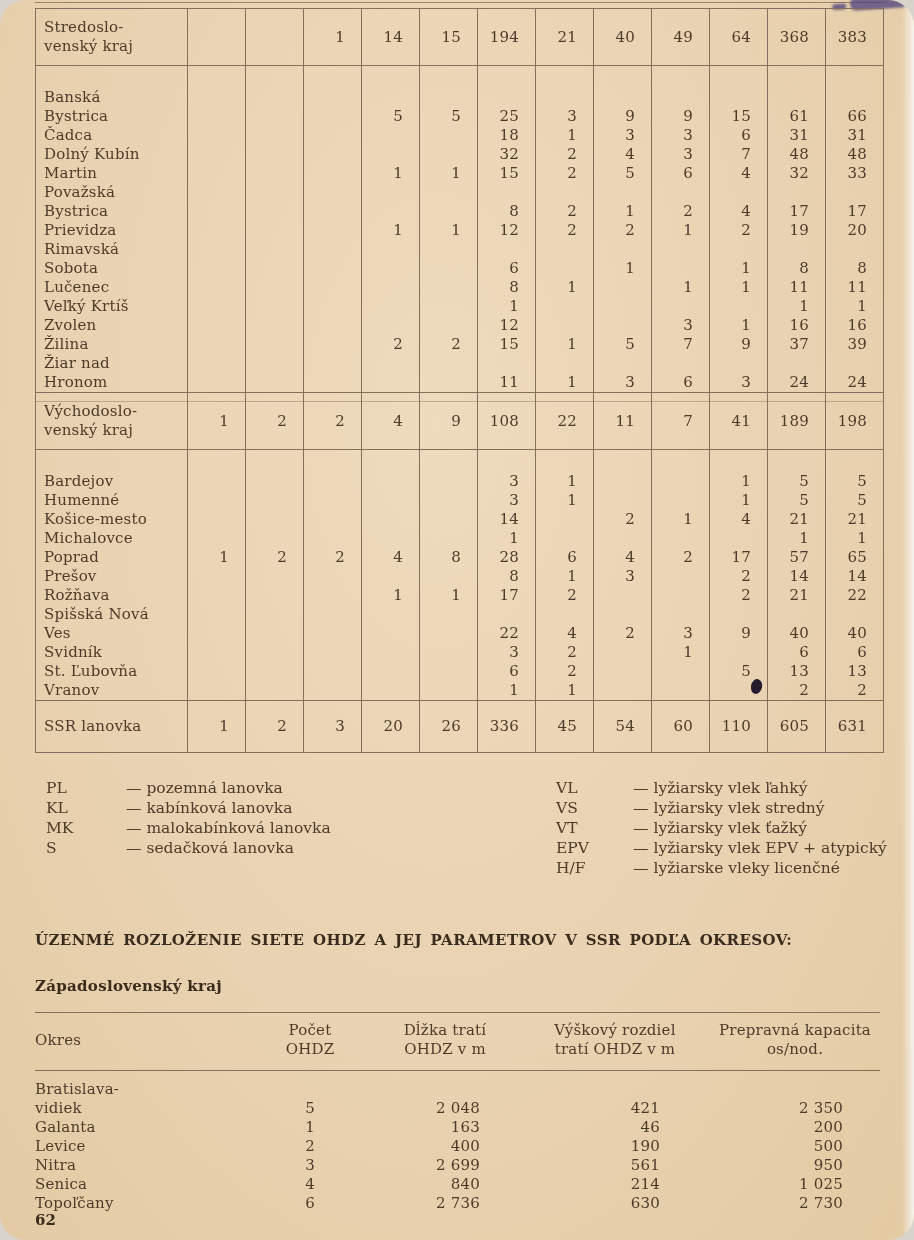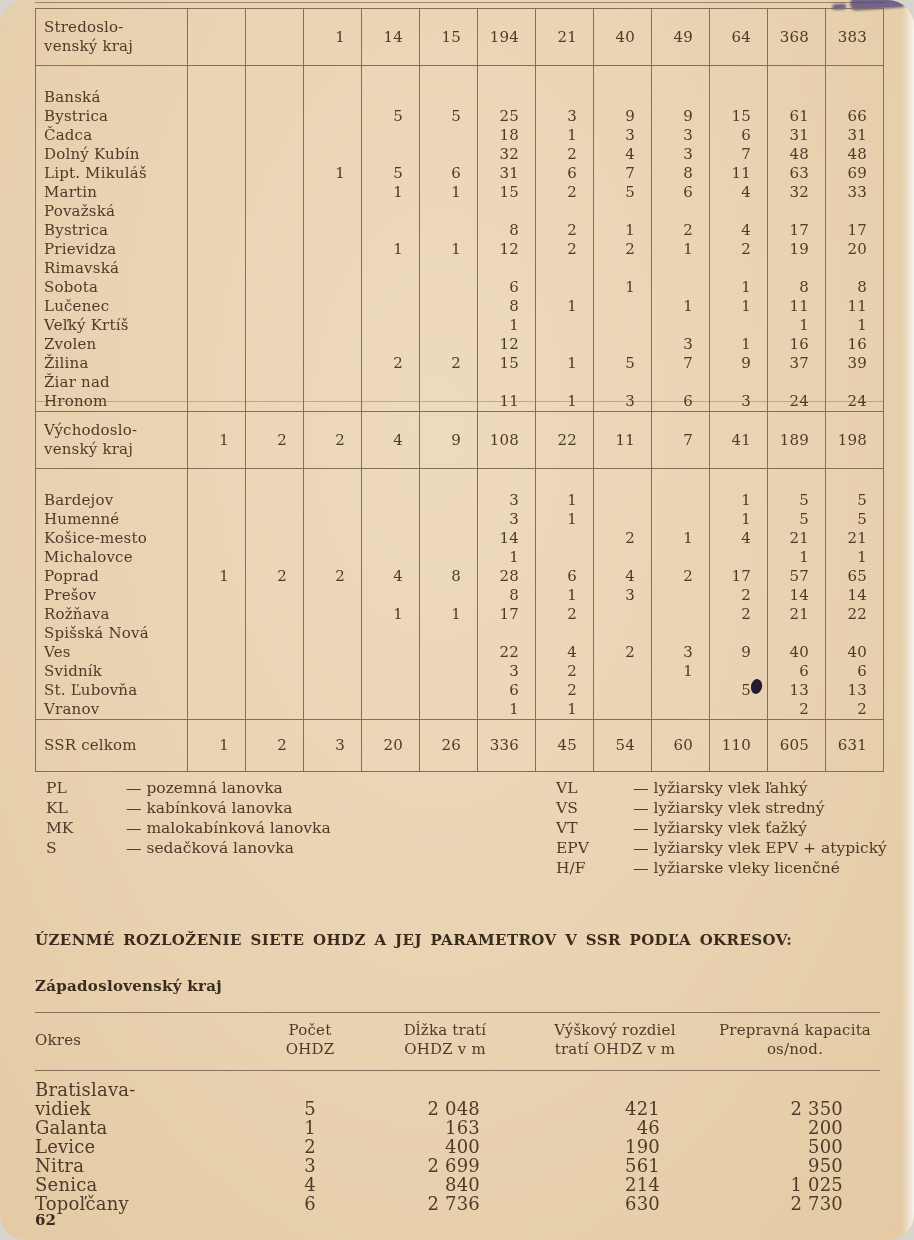--- a/index.html
+++ b/index.html
@@ -74,21 +74,21 @@
     border-top:1px solid #84705a;
   }
   .t2 th{
     font-weight:normal;font-size:15px;line-height:19px;
     padding:8px 0 11px 0;border-bottom:1px solid #84705a;
     white-space:pre-line;text-align:center;vertical-align:middle;
     letter-spacing:.2px;
   }
   .t2 th:first-child{text-align:left;}
   .t2 td{
-    font-size:18px;line-height:19px;padding:0;
+    font-size:15px;line-height:19px;padding:0;
     vertical-align:bottom;white-space:pre-line;letter-spacing:.2px;
   }
   .t2 tbody tr:first-child td{padding-top:9px;}
   .t2 td:nth-child(1){text-align:left;}
   .t2 td:nth-child(2){text-align:center;}
   .t2 td:nth-child(3){text-align:right;padding-right:40px;}
   .t2 td:nth-child(4){text-align:right;padding-right:50px;}
   .t2 td:nth-child(5){text-align:right;padding-right:37px;}
 
   .pagenum{position:absolute;left:35px;top:1211px;font-weight:bold;font-size:15px;color:#3a2c1d;}
@@ -190,35 +190,20 @@
           <td class="num"></td>
           <td class="num">32</td>
           <td class="num">2</td>
           <td class="num">4</td>
           <td class="num">3</td>
           <td class="num">7</td>
           <td class="num">48</td>
           <td class="num">48</td>
         </tr>
         <tr class="d">
-          <td class="name">Lipt. Mikuláš</td>
-          <td class="num"></td>
-          <td class="num"></td>
-          <td class="num">1</td>
-          <td class="num">5</td>
-          <td class="num">6</td>
-          <td class="num">31</td>
-          <td class="num">6</td>
-          <td class="num">7</td>
-          <td class="num">8</td>
-          <td class="num">11</td>
-          <td class="num">63</td>
-          <td class="num">69</td>
-        </tr>
-        <tr class="d">
           <td class="name">Martin</td>
           <td class="num"></td>
           <td class="num"></td>
           <td class="num"></td>
           <td class="num">1</td>
           <td class="num">1</td>
           <td class="num">15</td>
           <td class="num">2</td>
           <td class="num">5</td>
           <td class="num">6</td>
@@ -581,21 +566,21 @@
           <td class="num"></td>
           <td class="num">1</td>
           <td class="num">1</td>
           <td class="num"></td>
           <td class="num"></td>
           <td class="num"></td>
           <td class="num">2</td>
           <td class="num">2</td>
         </tr>
         <tr class="total">
-          <td class="name">SSR celkom</td>
+          <td class="name">SSR lanovka</td>
           <td class="num">1</td>
           <td class="num">2</td>
           <td class="num">3</td>
           <td class="num">20</td>
           <td class="num">26</td>
           <td class="num">336</td>
           <td class="num">45</td>
           <td class="num">54</td>
           <td class="num">60</td>
           <td class="num">110</td>

